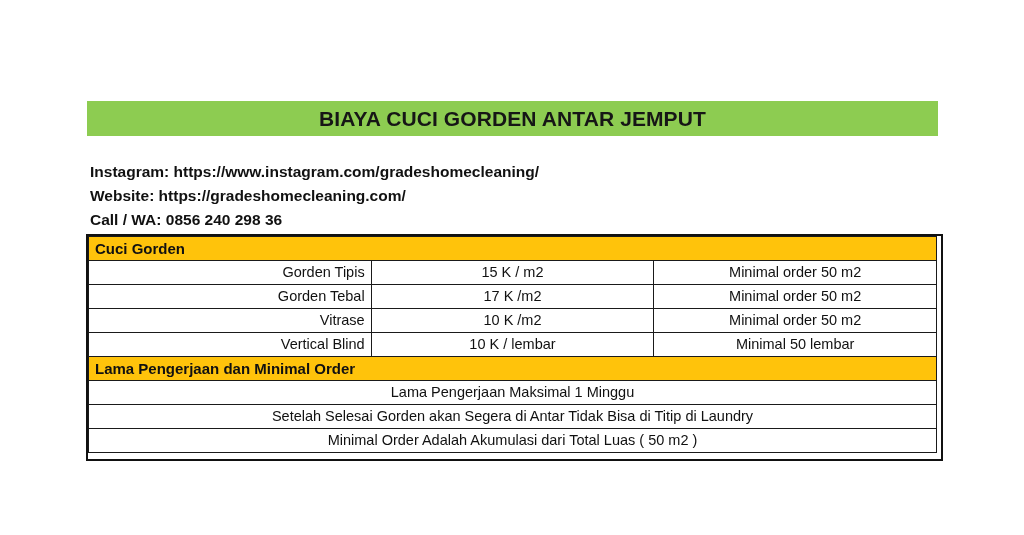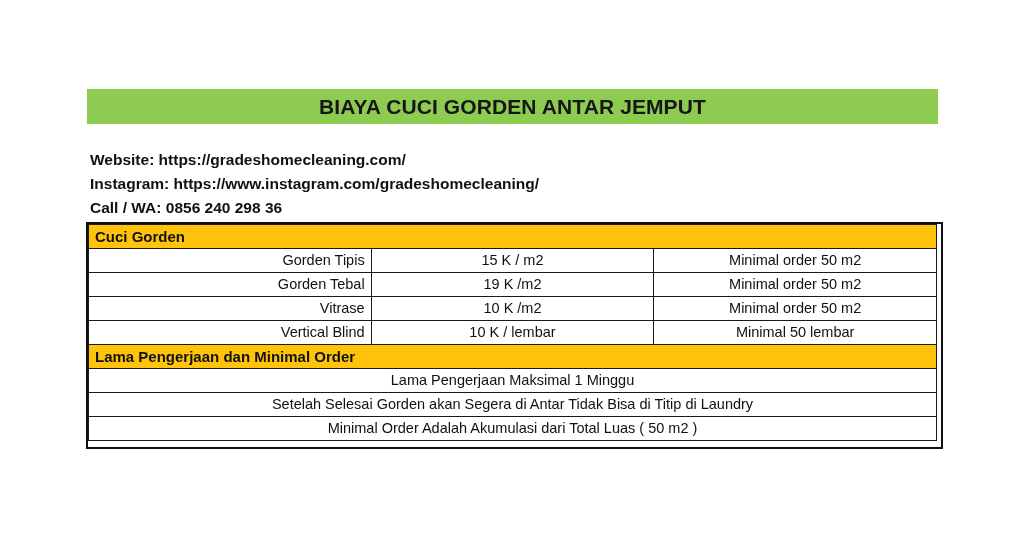--- a/index.html
+++ b/index.html
@@ -11,21 +11,21 @@
     height: 535px;
     background: #ffffff;
     font-family: "Liberation Sans", sans-serif;
     color: #000000;
     overflow: hidden;
     position: relative;
   }
 
   #sheet {
     position: absolute;
-    left: 0; top: 0;
+    left: 0; top: 12px;
     width: 1024px;
     height: 436px;
   }
 
   
   .banner {
     position: absolute;
     left: 87px;
     top: 89px;
     width: 851px;
@@ -103,39 +103,39 @@
 </head>
 <body>
 
 <div id="sheet">
 
   <div class="banner">
     <span class="banner-title">BIAYA CUCI GORDEN ANTAR JEMPUT</span>
   </div>
 
   <div class="contact">
+    <div class="contact-line">Instagram: https://www.instagram.com/gradeshomecleaning/</div>
     <div class="contact-line">Website: https://gradeshomecleaning.com/</div>
-    <div class="contact-line">Instagram: https://www.instagram.com/gradeshomecleaning/</div>
     <div class="contact-line">Call / WA: 0856 240 298 36</div>
   </div>
 
   <table class="price-table">
     <tbody>
       <tr class="section-head">
         <td colspan="3">Cuci Gorden</td>
       </tr>
 
       <tr>
         <td class="c-name">Gorden Tipis</td>
         <td class="c-price">15 K / m2</td>
         <td class="c-note">Minimal order 50 m2</td>
       </tr>
       <tr>
         <td class="c-name">Gorden Tebal</td>
-        <td class="c-price">19 K /m2</td>
+        <td class="c-price">17 K /m2</td>
         <td class="c-note">Minimal order 50 m2</td>
       </tr>
       <tr>
         <td class="c-name">Vitrase</td>
         <td class="c-price">10 K /m2</td>
         <td class="c-note">Minimal order 50 m2</td>
       </tr>
       <tr>
         <td class="c-name">Vertical Blind</td>
         <td class="c-price">10 K / lembar</td>

